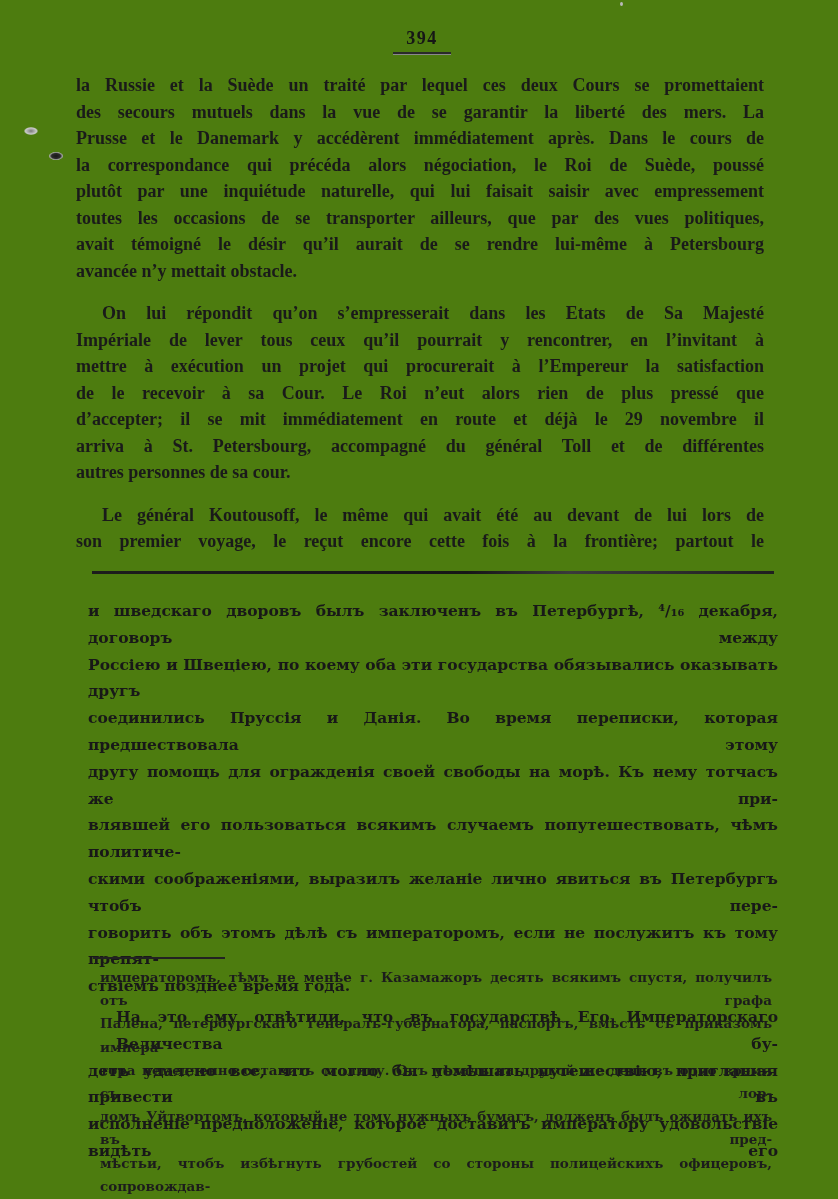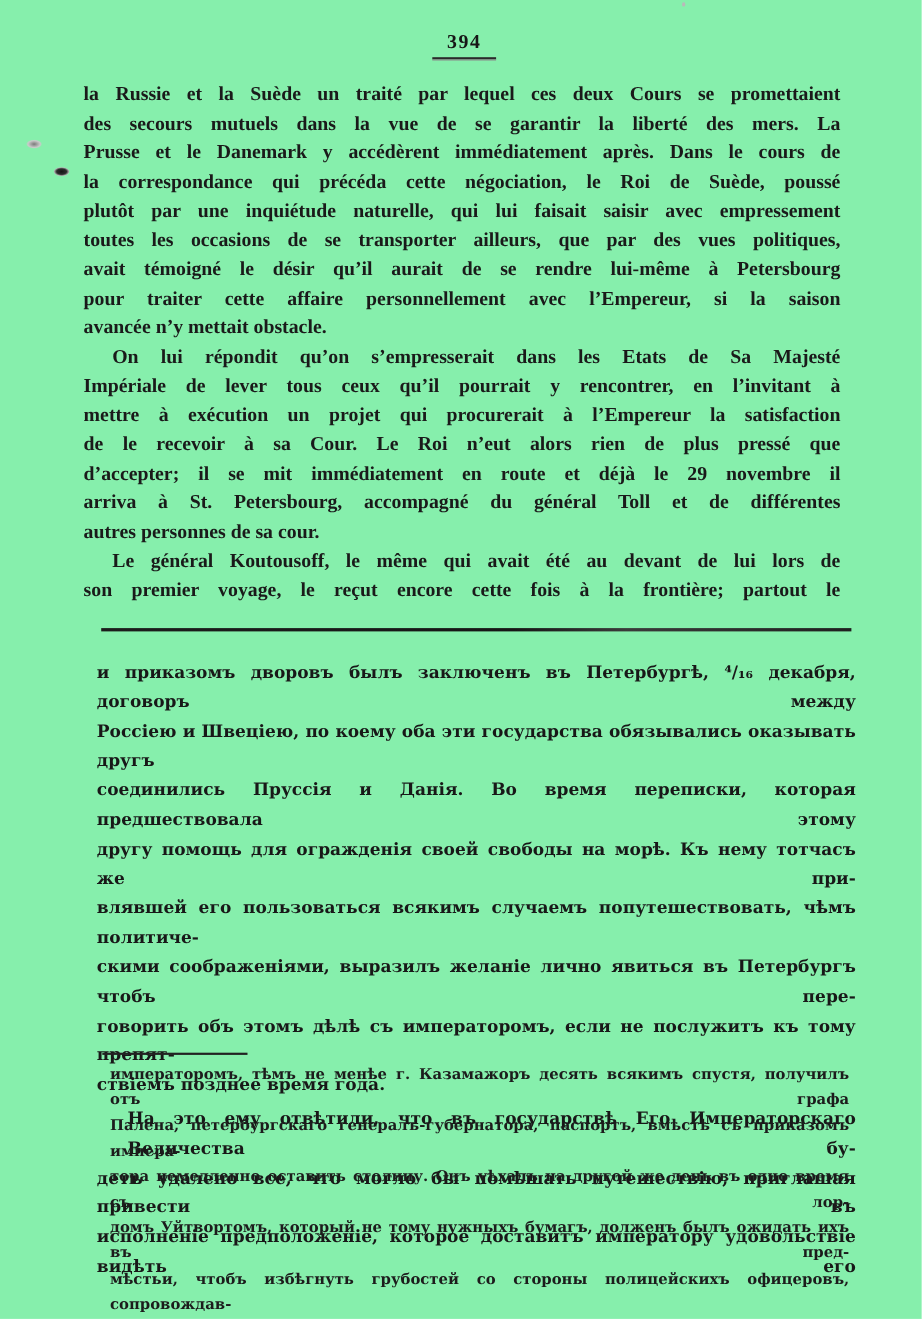--- a/index.html
+++ b/index.html
@@ -4,21 +4,21 @@
 <style>
   html, body {
     margin: 0;
     padding: 0;
     background: #ffffff;
   }
   .page {
     position: relative;
     width: 838px;
     height: 1199px;
-    background: #86efac;
+    background: #4d7c0f;
     overflow: hidden;
     color: #1b1b1b;
   }
 
   
   .page-number-wrap {
     position: absolute;
     top: 28px;
     left: 370px;
     width: 104px;
@@ -58,21 +58,21 @@
     position: absolute;
     top: 72px;
     left: 76px;
     width: 688px;
     font-family: "Liberation Serif", "DejaVu Serif", serif;
     font-size: 18px;
     font-weight: bold;
     line-height: 26.5px;
     color: #1a1a1a;
   }
-  .french-block .para + .para { margin-top: 0; }
+  .french-block .para + .para { margin-top: 16px; }
 
   
   .section-divider {
     position: absolute;
     top: 571px;
     left: 92px;
     width: 682px;
     height: 3px;
     background: linear-gradient(90deg, #1c1c1c 0%, #161616 55%, #3a3a3a 70%, #1f1f1f 100%);
   }
@@ -154,25 +154,24 @@
   <div class="page-number-wrap">
     <div class="page-number">394</div>
     <div class="page-number-underline"></div>
   </div>
 
   <div class="french-block">
     <div class="para">
       <div class="ln">la Russie et la Suède un traité par lequel ces deux Cours se promettaient</div>
       <div class="ln">des secours mutuels dans la vue de se garantir la liberté des mers. La</div>
       <div class="ln">Prusse et le Danemark y accédèrent immédiatement après. Dans le cours de</div>
-      <div class="ln">la correspondance qui précéda cette négociation, le Roi de Suède, poussé</div>
+      <div class="ln">la correspondance qui précéda alors négociation, le Roi de Suède, poussé</div>
       <div class="ln">plutôt par une inquiétude naturelle, qui lui faisait saisir avec empressement</div>
       <div class="ln">toutes les occasions de se transporter ailleurs, que par des vues politiques,</div>
       <div class="ln">avait témoigné le désir qu’il aurait de se rendre lui-même à Petersbourg</div>
-      <div class="ln">pour traiter cette affaire personnellement avec l’Empereur, si la saison</div>
       <div class="ln plast">avancée n’y mettait obstacle.</div>
     </div>
     <div class="para">
       <div class="ln first">On lui répondit qu’on s’empresserait dans les Etats de Sa Majesté</div>
       <div class="ln">Impériale de lever tous ceux qu’il pourrait y rencontrer, en l’invitant à</div>
       <div class="ln">mettre à exécution un projet qui procurerait à l’Empereur la satisfaction</div>
       <div class="ln">de le recevoir à sa Cour. Le Roi n’eut alors rien de plus pressé que</div>
       <div class="ln">d’accepter; il se mit immédiatement en route et déjà le 29 novembre il</div>
       <div class="ln">arriva à St. Petersbourg, accompagné du général Toll et de différentes</div>
       <div class="ln plast">autres personnes de sa cour.</div>
@@ -180,21 +179,21 @@
     <div class="para">
       <div class="ln first">Le général Koutousoff, le même qui avait été au devant de lui lors de</div>
       <div class="ln">son premier voyage, le reçut encore cette fois à la frontière; partout le</div>
     </div>
   </div>
 
   <div class="section-divider"></div>
 
   <div class="russian-block">
     <div class="para">
-      <div class="ln">и приказомъ дворовъ былъ заключенъ въ Петербургѣ, ⁴/₁₆ декабря, договоръ между</div>
+      <div class="ln">и шведскаго дворовъ былъ заключенъ въ Петербургѣ, ⁴/₁₆ декабря, договоръ между</div>
       <div class="ln">Россіею и Швеціею, по коему оба эти государства обязывались оказывать другъ</div>
       <div class="ln">соединились Пруссія и Данія. Во время переписки, которая предшествовала этому</div>
       <div class="ln">другу помощь для огражденія своей свободы на морѣ. Къ нему тотчасъ же при-</div>
       <div class="ln">влявшей его пользоваться всякимъ случаемъ попутешествовать, чѣмъ политиче-</div>
       <div class="ln">скими соображеніями, выразилъ желаніе лично явиться въ Петербургъ чтобъ пере-</div>
       <div class="ln">говорить объ этомъ дѣлѣ съ императоромъ, если не послужитъ къ тому препят-</div>
       <div class="ln plast">ствіемъ позднее время года.</div>
     </div>
     <div class="para">
       <div class="ln first">На это ему отвѣтили, что въ государствѣ Его Императорскаго Величества бу-</div>

